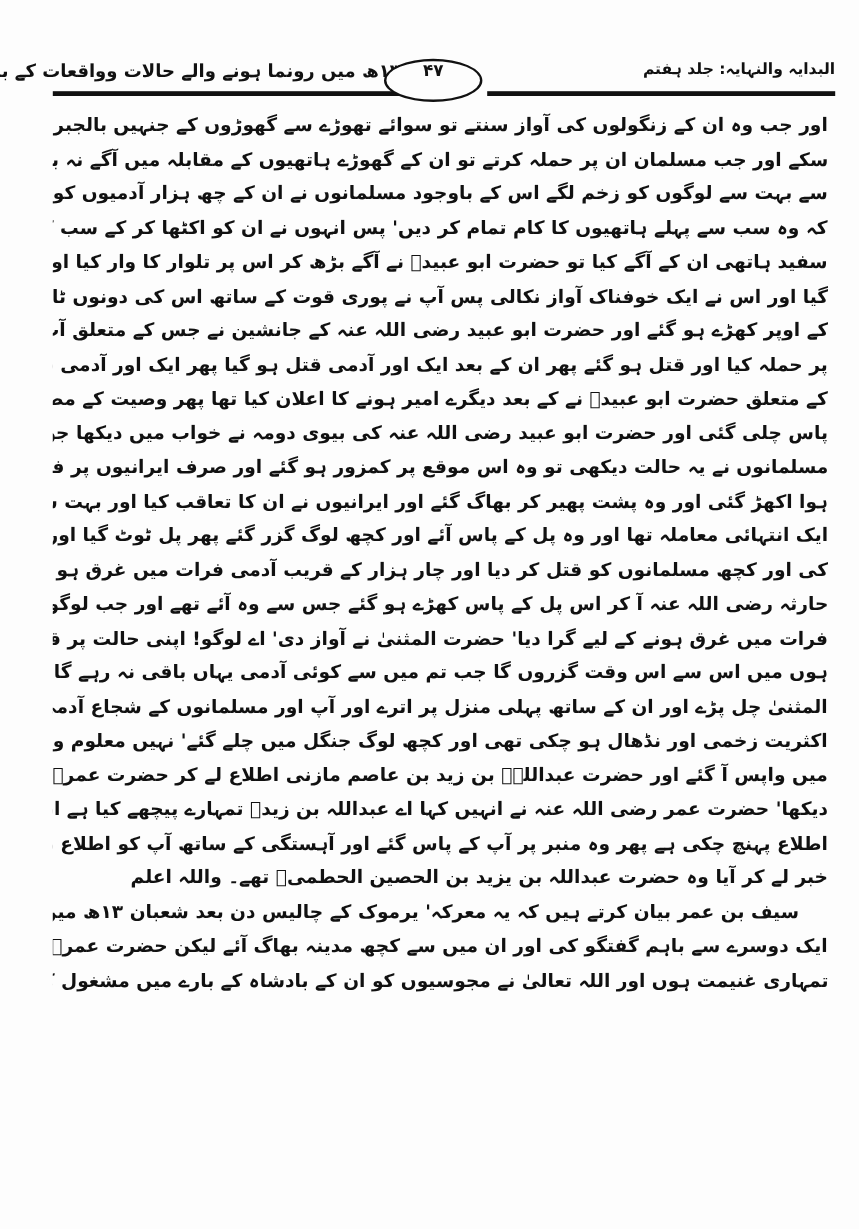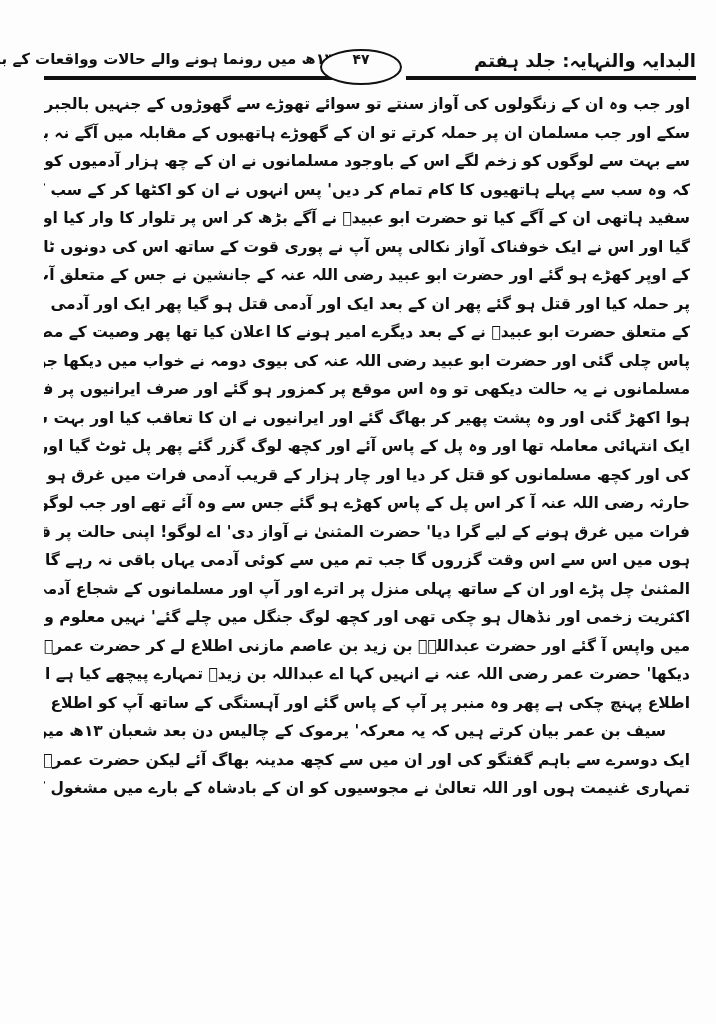--- a/index.html
+++ b/index.html
@@ -40,21 +40,21 @@
       font-weight: bold;
       white-space: nowrap;
     }
     .header-right-title {
       position: absolute;
       right: 6px;
       top: 4px;
       width: 280px;
       text-align: right;
       direction: rtl;
-      font-size: 18px;
+      font-size: 13px;
       font-weight: bold;
       white-space: nowrap;
     }
     .header-rule-left {
       position: absolute;
       left: 22px;
       top: 30px;
       width: 290px;
       height: 4px;
       background: #111;
@@ -137,18 +137,19 @@
     <div class="line">ایک انتہائی معاملہ تھا اور وہ پل کے پاس آئے اور کچھ لوگ گزر گئے پھر پل ٹوٹ گیا اور ان کے پیچھے جو ایرانی تھے انہوں نے من مانی</div>
     <div class="line">کی اور کچھ مسلمانوں کو قتل کر دیا اور چار ہزار کے قریب آدمی فرات میں غرق ہو گئے انا للہ وانا الیہ راجعون. اور حضرت المثنیٰ بن</div>
     <div class="line">حارثہ رضی اللہ عنہ آ کر اس پل کے پاس کھڑے ہو گئے جس سے وہ آئے تھے اور جب لوگوں نے شکست کھائی تو بعض نے اپنے آپ کو</div>
     <div class="line">فرات میں غرق ہونے کے لیے گرا دیا' حضرت المثنیٰ نے آواز دی' اے لوگو! اپنی حالت پر قائم رہو میں پل کے دروازے پر کھڑا</div>
     <div class="line">ہوں میں اس سے اس وقت گزروں گا جب تم میں سے کوئی آدمی یہاں باقی نہ رہے گا' پس جب لوگ دوسری جانب پہنچ گئے تو حضرت</div>
     <div class="line">المثنیٰ چل پڑے اور ان کے ساتھ پہلی منزل پر اترے اور آپ اور مسلمانوں کے شجاع آدمی ان کی حفاظت کرنے لگے اور ان کی</div>
     <div class="line">اکثریت زخمی اور نڈھال ہو چکی تھی اور کچھ لوگ جنگل میں چلے گئے' نہیں معلوم وہ کہاں چلے گئے اور کچھ لوگ خوفزدہ ہو کر مدینہ نبویہ</div>
     <div class="line">میں واپس آ گئے اور حضرت عبداللہؓ بن زید بن عاصم مازنی اطلاع لے کر حضرت عمرؓ کے پاس گئے تو انہوں نے آپ کو منبر پر بیٹھے</div>
     <div class="line">دیکھا' حضرت عمر رضی اللہ عنہ نے انہیں کہا اے عبداللہ بن زیدؓ تمہارے پیچھے کیا ہے انہوں نے جواب دیا یا امیر المومنین آپ کے پاس یقینی</div>
     <div class="line">اطلاع پہنچ چکی ہے پھر وہ منبر پر آپ کے پاس گئے اور آہستگی کے ساتھ آپ کو اطلاع دی کہتے ہیں کہ سب سے پہلے جو شخص لوگوں کی</div>
+    <div class="line short">خبر لے کر آیا وہ حضرت عبداللہ بن یزید بن الحصین الحطمیؓ تھے۔ واللہ اعلم</div>
     <div class="line indent">سیف بن عمر بیان کرتے ہیں کہ یہ معرکہ' یرموک کے چالیس دن بعد شعبان ۱۳ھ میں ہوا تھا۔ واللہ اعلم' اور مسلمانوں نے</div>
     <div class="line">ایک دوسرے سے باہم گفتگو کی اور ان میں سے کچھ مدینہ بھاگ آئے لیکن حضرت عمرؓ نے ان کو زجر و توبیخ نہیں کی بلکہ فرمایا میں</div>
     <div class="line">تمہاری غنیمت ہوں اور اللہ تعالیٰ نے مجوسیوں کو ان کے بادشاہ کے بارے میں مشغول کر دیا اور اس کی وجہ یہ ہوئی کہ اہل مدائن نے</div>
   </div>
 
 </div>
 
 </body></html>

